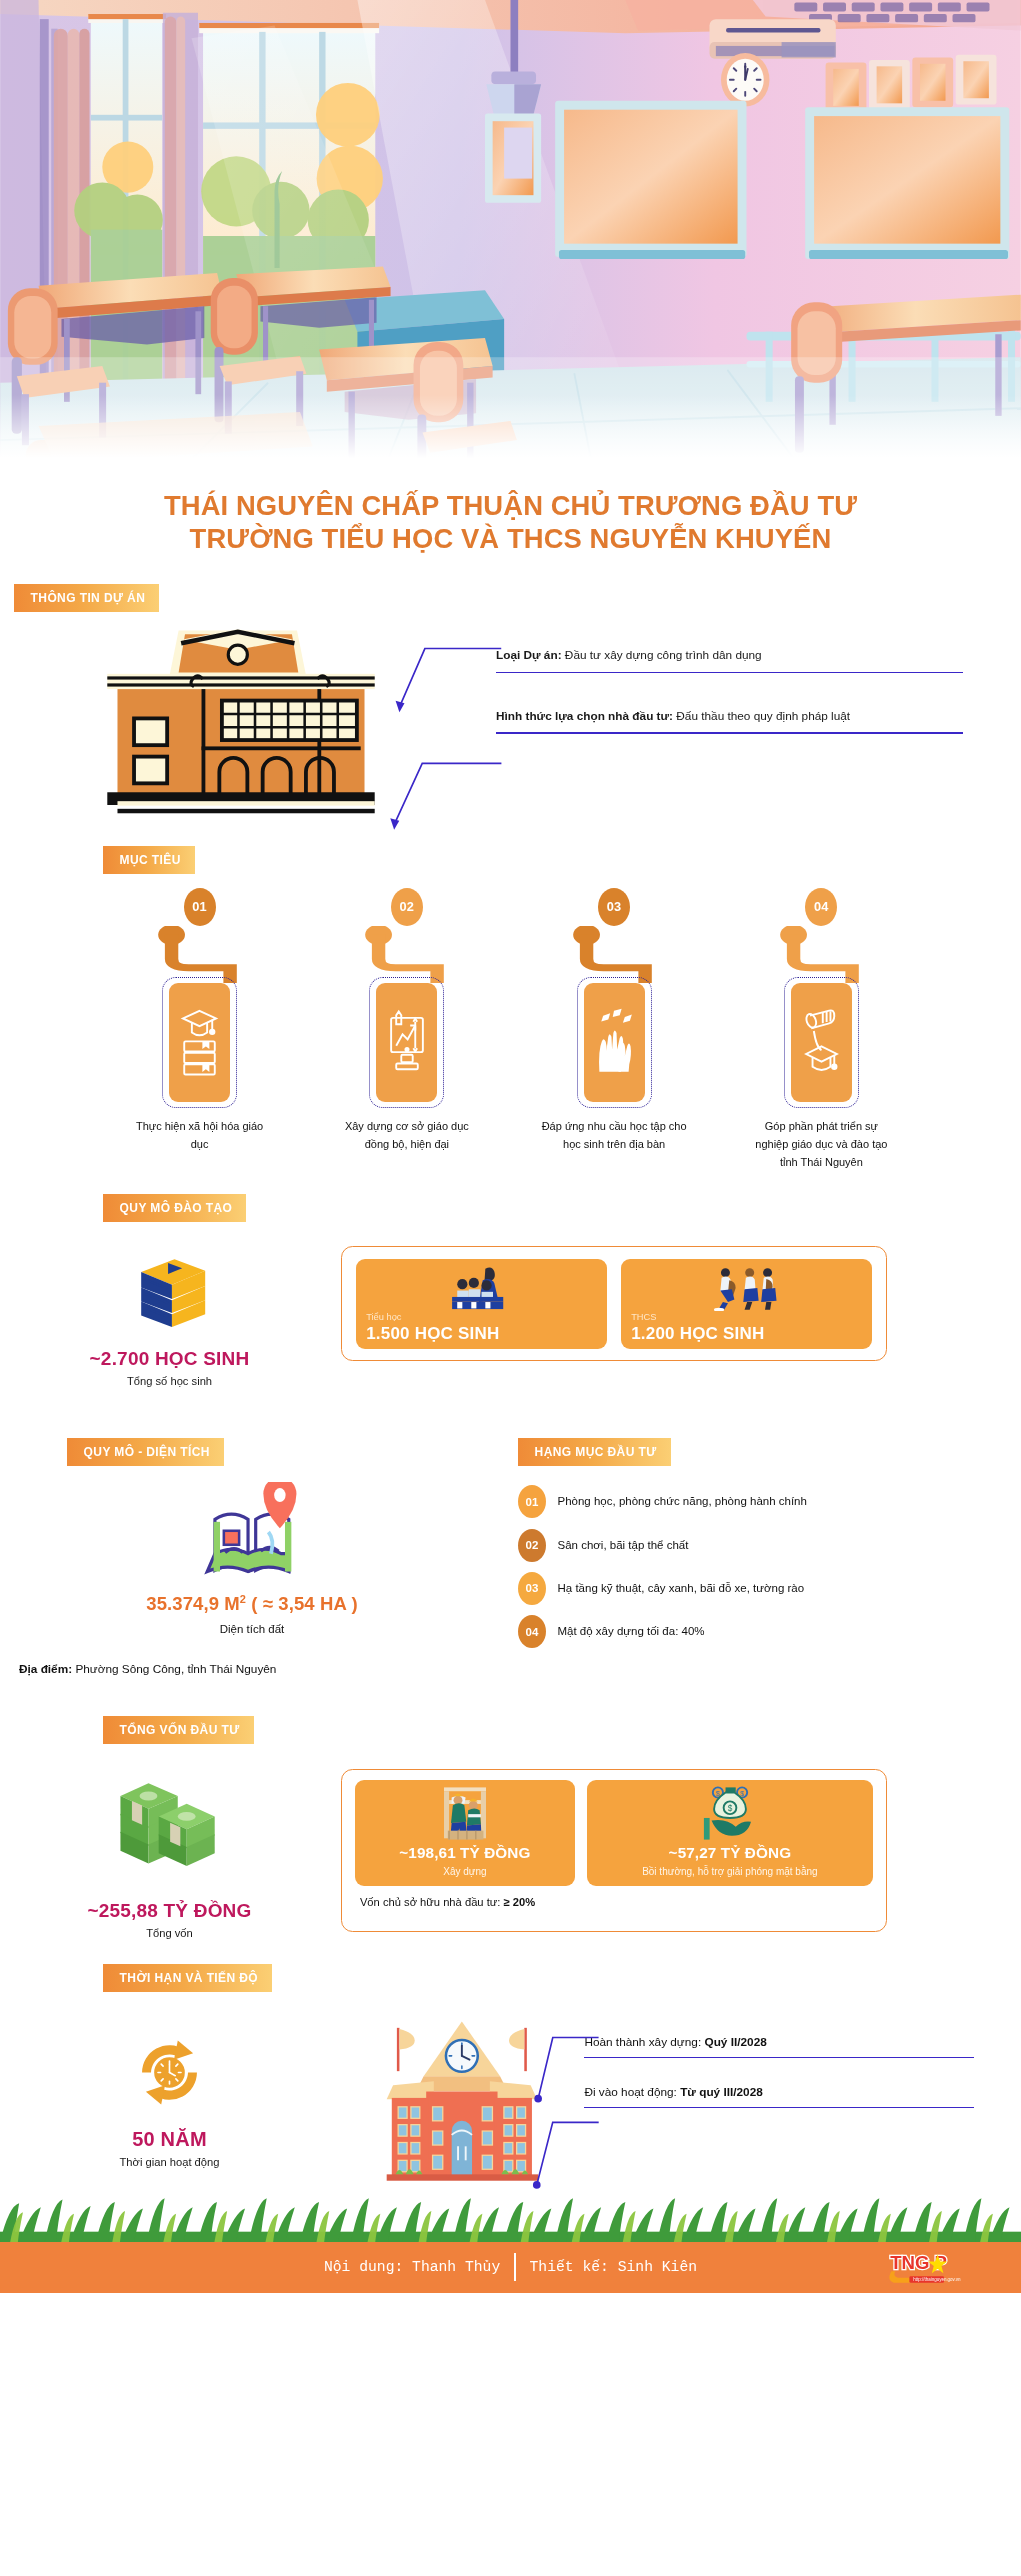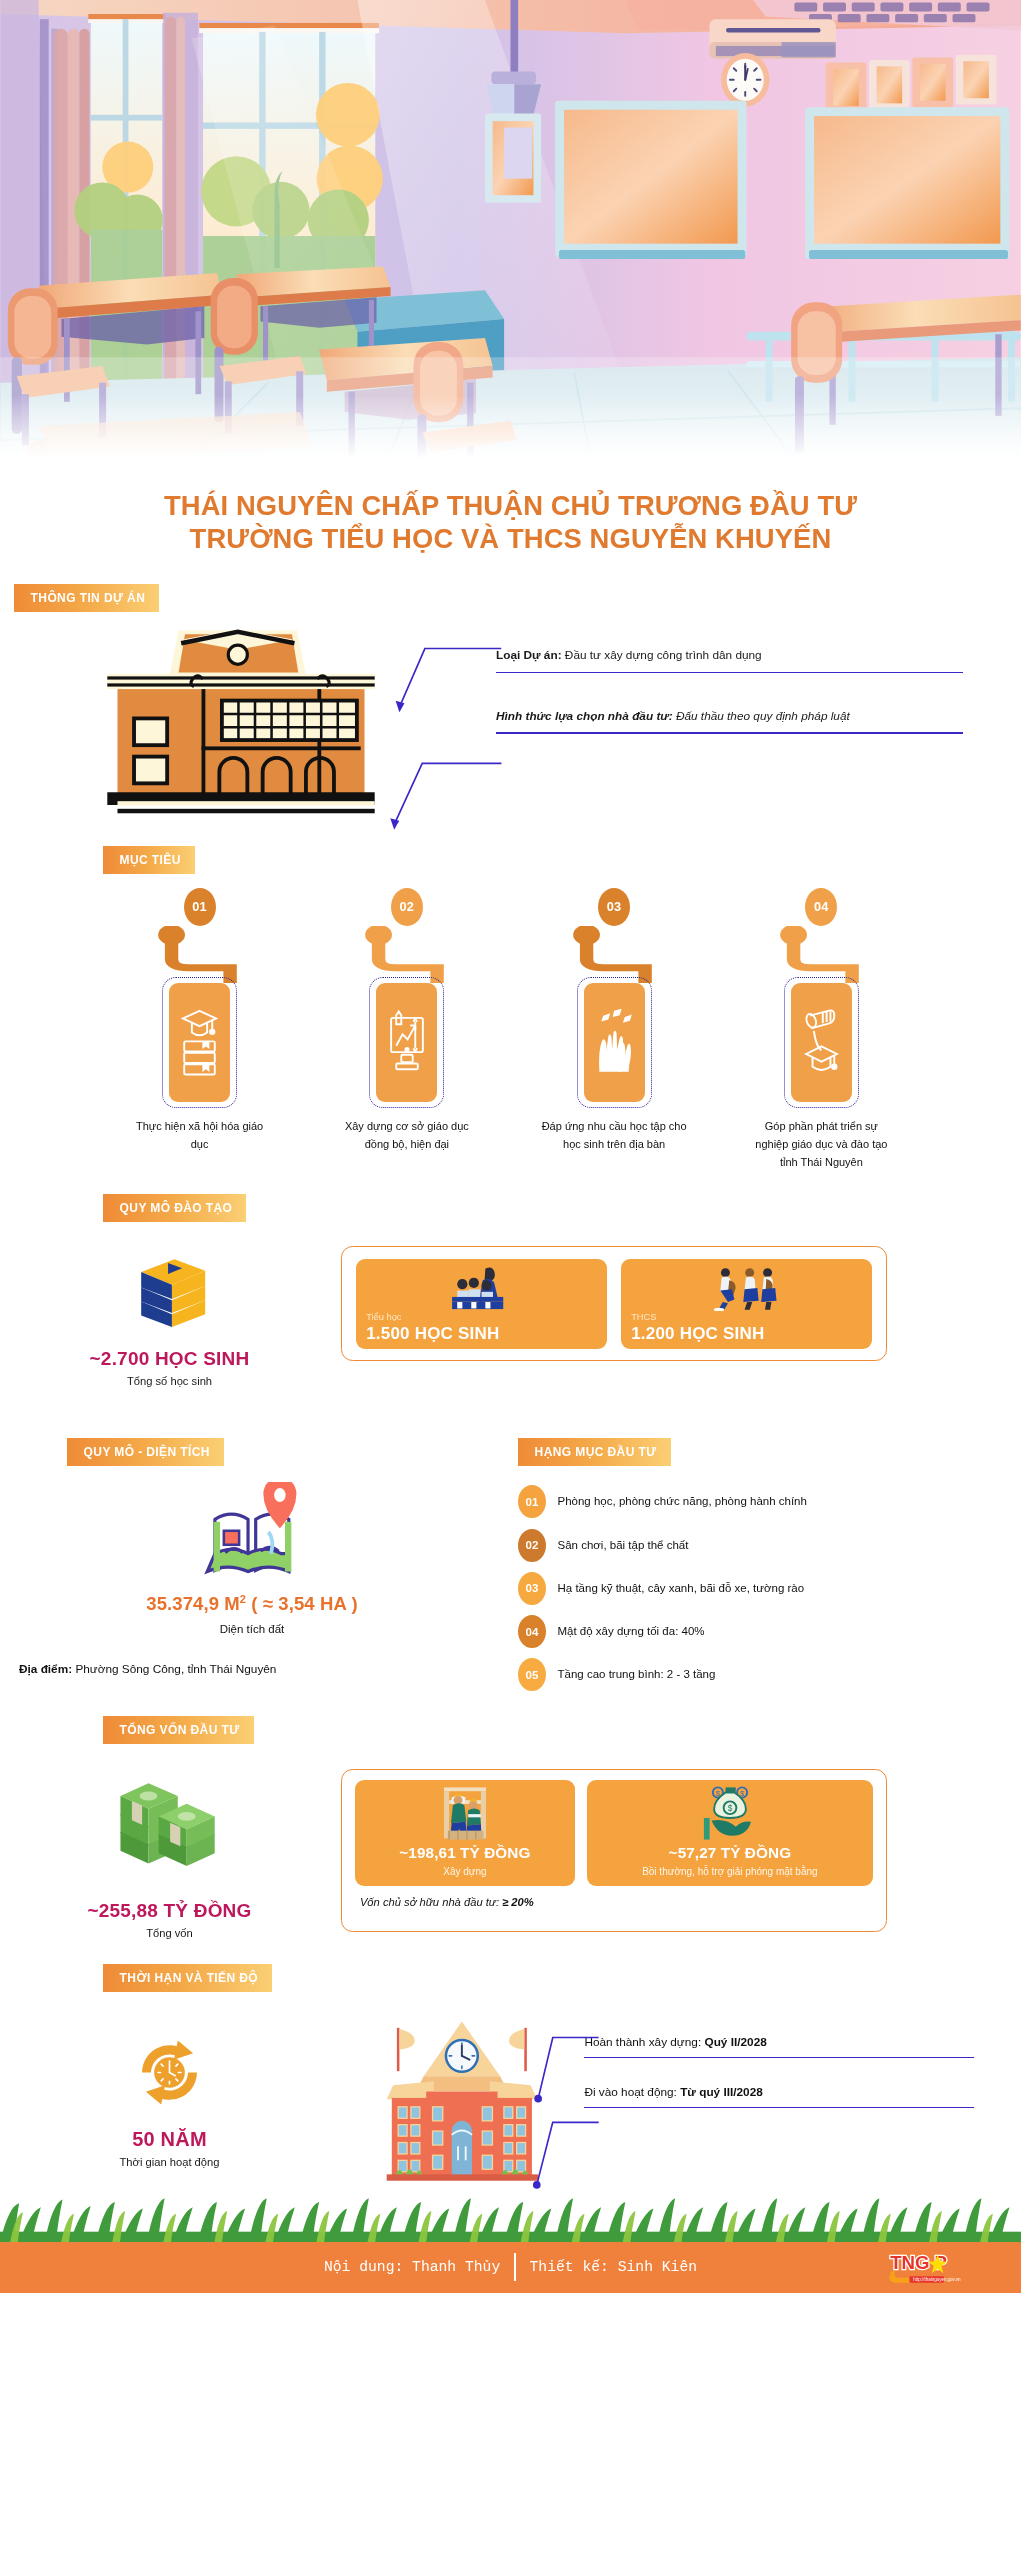--- a/index.html
+++ b/index.html
@@ -117,21 +117,21 @@
   .cap-box {
     position: absolute; left: 341px; top: 11.5px; width: 546px; height: 163px;
     border: 1.6px solid #ef8b37; border-radius: 11.5px; padding: 10.2px 12.8px 6.4px;
   }
   .cap-cards { display: flex; gap: 11.5px; }
   .cap-card { flex: 1; background: #f5a33e; border-radius: 9px; padding: 6.4px 6.4px 9px; text-align: center; }
   .cap-card.wide { flex: 1.32; }
   .cap-icon { height: 55px; display: flex; align-items: center; justify-content: center; }
   .cap-value { color: #fff; font-weight: 700; font-size: 15.3px; margin-top: 2.6px; letter-spacing: 0.1px; }
   .cap-cap { color: #fff6ea; font-size: 10px; margin-top: 4.5px; }
-  .cap-note { font-size: 11.2px; color: #111; margin-top: 10.2px; padding-left: 5.1px; font-style: italic; }
+  .cap-note { font-size: 11.2px; color: #111; margin-top: 10.2px; padding-left: 5.1px; }
   .cap-note b { font-weight: 700; }
 
   
   .prog { position: relative; margin-top: 10.2px; height: 191px; }
   .prog-left { position: absolute; left: 64px; top: 32px; width: 211px; text-align: center; }
   .prog-illus { position: absolute; left: 357px; top: 7.7px; }
   .prog-lines { position: absolute; left: 578px; top: 33px; width: 396px; }
   .prog-text { font-size: 11.8px; color: #111; padding-left: 6.4px; }
   .prog-text b { font-weight: 700; }
   .prog-rule { height: 1.6px; background: #3a27c8; margin-top: 7.7px; margin-left: 6.4px; }
@@ -510,21 +510,21 @@
         <div class="proj-text">
           <b>Loại Dự án:</b><span> Đầu tư xây dựng công trình dân dụng</span>
         </div>
         <div class="rule"></div>
         <svg class="elbow" width="115" height="70" viewBox="0 0 180 110">
           <path d="M176 4 L56 4 L16 96" stroke="#3a27c8" stroke-width="2.6" fill="none"></path>
           <polygon points="16,104 10,86 24,90" fill="#3a27c8"></polygon>
         </svg>
       </div>
 
-      <div class="proj-item" style="margin-top:27px;font-style:italic;">
+      <div class="proj-item" style="margin-top:27px;">
         <div class="proj-text">
           <b>Hình thức lựa chọn nhà đầu tư:</b><span> Đấu thầu theo quy định pháp luật</span>
         </div>
         <div class="rule"></div>
         <svg class="elbow" width="115" height="83" viewBox="0 0 180 130" style="top:41px;">
           <path d="M176 24 L52 24 L8 120" stroke="#3a27c8" stroke-width="2.6" fill="none"></path>
           <polygon points="8,128 2,110 16,114" fill="#3a27c8"></polygon>
         </svg>
       </div>
     </div>
@@ -775,24 +775,20 @@
           <div class="item-num" style="background:#cd7a2e">02</div>
           <div class="item-text">Sân chơi, bãi tập thể chất</div>
         </div>
         <div class="item-row">
           <div class="item-num" style="background:#f5a93f">03</div>
           <div class="item-text">Hạ tầng kỹ thuật, cây xanh, bãi đỗ xe, tường rào</div>
         </div>
         <div class="item-row">
           <div class="item-num" style="background:#d9822b">04</div>
           <div class="item-text">Mật độ xây dựng tối đa: 40%</div>
-        </div>
-        <div class="item-row">
-          <div class="item-num" style="background:#f7ab41">05</div>
-          <div class="item-text">Tầng cao trung bình: 2 - 3 tầng</div>
         </div>
       </div>
     </div>
   </div>
 
   <div class="sec-label-row" style="margin-top:3.8px;">
     <span class="sec-label">TỔNG VỐN ĐẦU TƯ</span>
   </div>
 
   <div class="cap">

